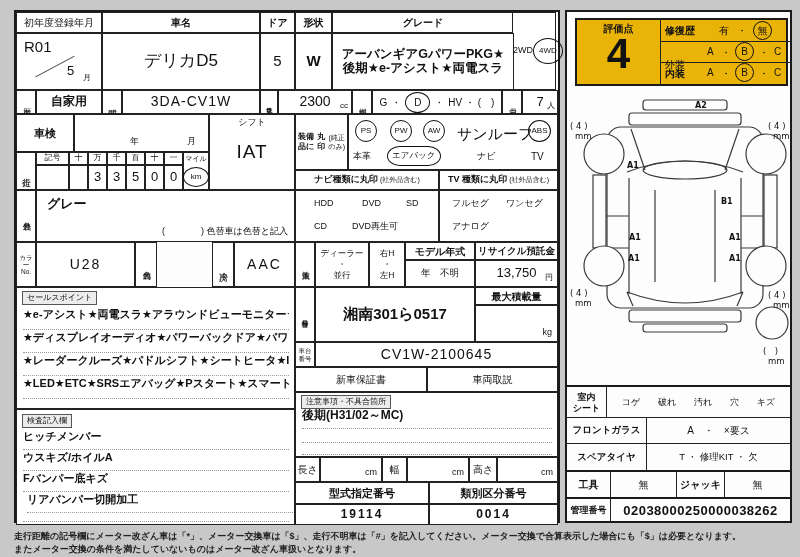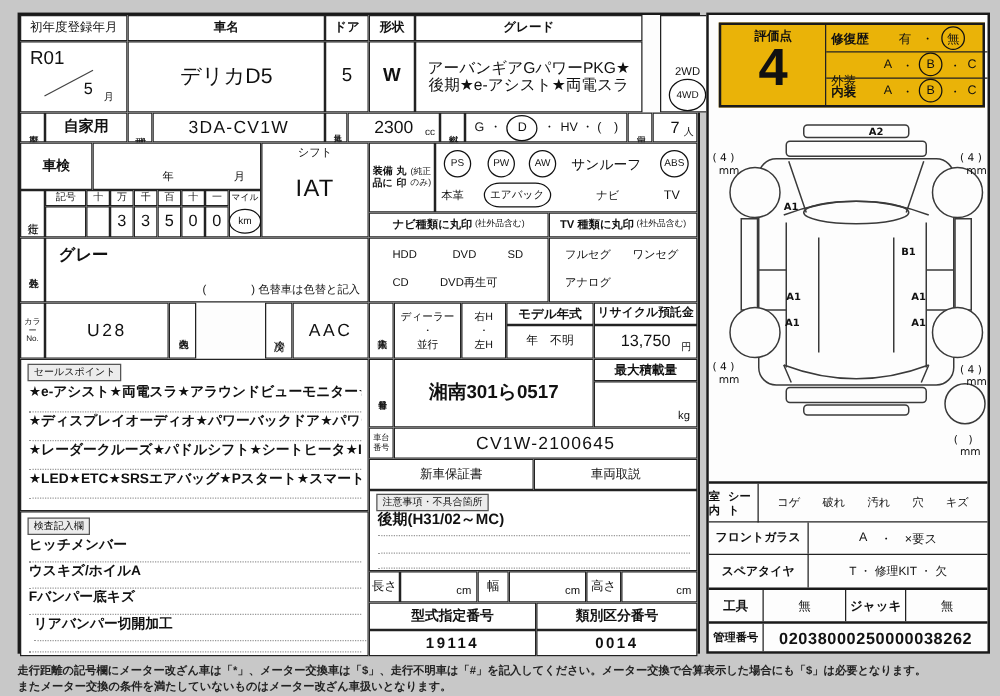--- a/index.html
+++ b/index.html
@@ -22,35 +22,35 @@
 </head>
 <body>
 
 <div class="panel" style="left:14px;top:10px;width:546px;height:513px">
 
   <div class="cell" style="left:0;top:0;width:86px;height:21px;font-size:10px;font-weight:normal">初年度登録年月</div>
   <div class="cell" style="left:86px;top:0;width:158px;height:21px;font-size:10px;font-weight:bold">車名</div>
   <div class="cell" style="left:244px;top:0;width:35px;height:21px;font-size:10px;font-weight:bold">ドア</div>
   <div class="cell" style="left:279px;top:0;width:37px;height:21px;font-size:10px;font-weight:bold">形状</div>
   <div class="cell" style="left:316px;top:0;width:182px;height:21px;font-size:10px;font-weight:bold">グレード</div>
-  <div class="cell" style="left:512px;top:0;width:44px;height:78px;flex-direction:column;justify-content:flex-end;font-size:9px">
+  <div class="cell" style="left:496px;top:0;width:44px;height:78px;flex-direction:row;justify-content:space-between;font-size:9px">
     <span>2WD</span>
     <span class="circ" style="font-size:8px;min-width:24px;height:24px">4WD</span>
   </div>
 
   <div class="cell" style="left:0;top:21px;width:86px;height:57px">
     <span class="abs" style="left:7px;top:5px;font-size:15px">R01</span>
     <span class="abs" style="left:16px;top:32px;width:44px;height:1px;background:#444;transform:rotate(-28deg)"></span>
     <span class="abs" style="left:50px;top:30px;font-size:13px">5</span>
     <span class="abs" style="left:66px;top:40px;font-size:8px">月</span>
   </div>
   <div class="cell" style="left:86px;top:21px;width:158px;height:57px;font-size:17px">デリカD5</div>
   <div class="cell" style="left:244px;top:21px;width:35px;height:57px;font-size:15px">5</div>
   <div class="cell" style="left:279px;top:21px;width:37px;height:57px;font-size:15px;font-weight:bold">W</div>
-  <div class="cell" style="left:316px;top:21px;width:182px;height:57px;flex-direction:column;font-size:12.5px;font-weight:normal">
+  <div class="cell" style="left:316px;top:21px;width:182px;height:57px;flex-direction:column;font-size:12.5px;font-weight:bold">
     <span>アーバンギアGパワーPKG★</span>
     <span>後期★e-アシスト★両電スラ</span>
   </div>
 
   <div class="cell vert" style="left:0;top:78px;width:20px;height:24px;font-size:8px">車歴</div>
   <div class="cell" style="left:20px;top:78px;width:66px;height:24px;font-size:12px;font-weight:bold">自家用</div>
   <div class="cell vert" style="left:86px;top:78px;width:20px;height:24px;font-size:9px">型式</div>
   <div class="cell" style="left:106px;top:78px;width:138px;height:24px;font-size:14px;letter-spacing:1px">3DA-CV1W</div>
   <div class="cell vert" style="left:244px;top:78px;width:18px;height:24px;font-size:6.5px">排気量</div>
   <div class="cell" style="left:262px;top:78px;width:74px;height:24px;font-size:14px">
@@ -101,21 +101,21 @@
   </div>
   <div class="cell" style="left:279px;top:102px;width:53px;height:56px;flex-direction:row;font-size:8px;font-weight:bold;line-height:1.3">
     <span>装備品に</span>
     <span>丸印</span>
     <span style="font-weight:normal;font-size:7px">(純正のみ)</span>
   </div>
   <div class="cell" style="left:332px;top:102px;width:210px;height:56px">
     <span class="abs circ" style="left:6px;top:5px;font-size:8px;min-width:22px;height:22px">PS</span>
     <span class="abs circ" style="left:41px;top:5px;font-size:8px;min-width:22px;height:22px">PW</span>
     <span class="abs circ" style="left:74px;top:5px;font-size:8px;min-width:22px;height:22px">AW</span>
-    <span class="abs" style="left:108px;top:11px;font-size:11px">サンルーフ</span>
+    <span class="abs" style="left:108px;top:11px;font-size:15px">サンルーフ</span>
     <span class="abs circ" style="left:179px;top:5px;font-size:8px;min-width:23px;height:22px">ABS</span>
     <span class="abs" style="left:4px;bottom:7px;font-size:9px">本革</span>
     <span class="abs circ wide" style="left:38px;bottom:3px;font-size:8.5px;height:20px">エアバック</span>
     <span class="abs" style="left:128px;bottom:7px;font-size:9px">ナビ</span>
     <span class="abs" style="left:182px;bottom:7px;font-size:10px">TV</span>
   </div>
 
   <div class="cell" style="left:279px;top:158px;width:144px;height:20px;font-size:9px;font-weight:bold;gap:2px">
     <span>ナビ種類に丸印</span>
     <span style="font-weight:normal;font-size:7px">(社外品含む)</span>
@@ -301,21 +301,21 @@
       <text x="3" y="210">( 4 )</text>
       <text x="8" y="220">mm</text>
       <text x="201" y="212">( 4 )</text>
       <text x="206" y="222">mm</text>
       <text x="196" y="268">(　)</text>
       <text x="201" y="278">mm</text>
     </g>
   </svg>
 
   <div class="abs" style="left:0;top:373px;width:223px;height:33px;border-top:2px solid #1a1a1a;border-bottom:1px solid #222">
-    <div class="abs" style="left:0;top:0;width:40px;height:31px;border-right:1px solid #222;display:flex;flex-direction:row;align-items:center;justify-content:center;font-size:9px;font-weight:bold;line-height:1.2">
+    <div class="abs" style="left:0;top:0;width:40px;height:31px;border-right:1px solid #222;display:flex;flex-direction:column;align-items:center;justify-content:center;font-size:9px;font-weight:bold;line-height:1.2">
       <span>室内</span>
       <span>シート</span>
     </div>
     <div class="abs" style="left:40px;top:0;width:183px;height:31px;display:flex;align-items:center;justify-content:space-around;font-size:9px;padding:0 6px">
       <span>コゲ</span>
       <span>破れ</span>
       <span>汚れ</span>
       <span>穴</span>
       <span>キズ</span>
     </div>

